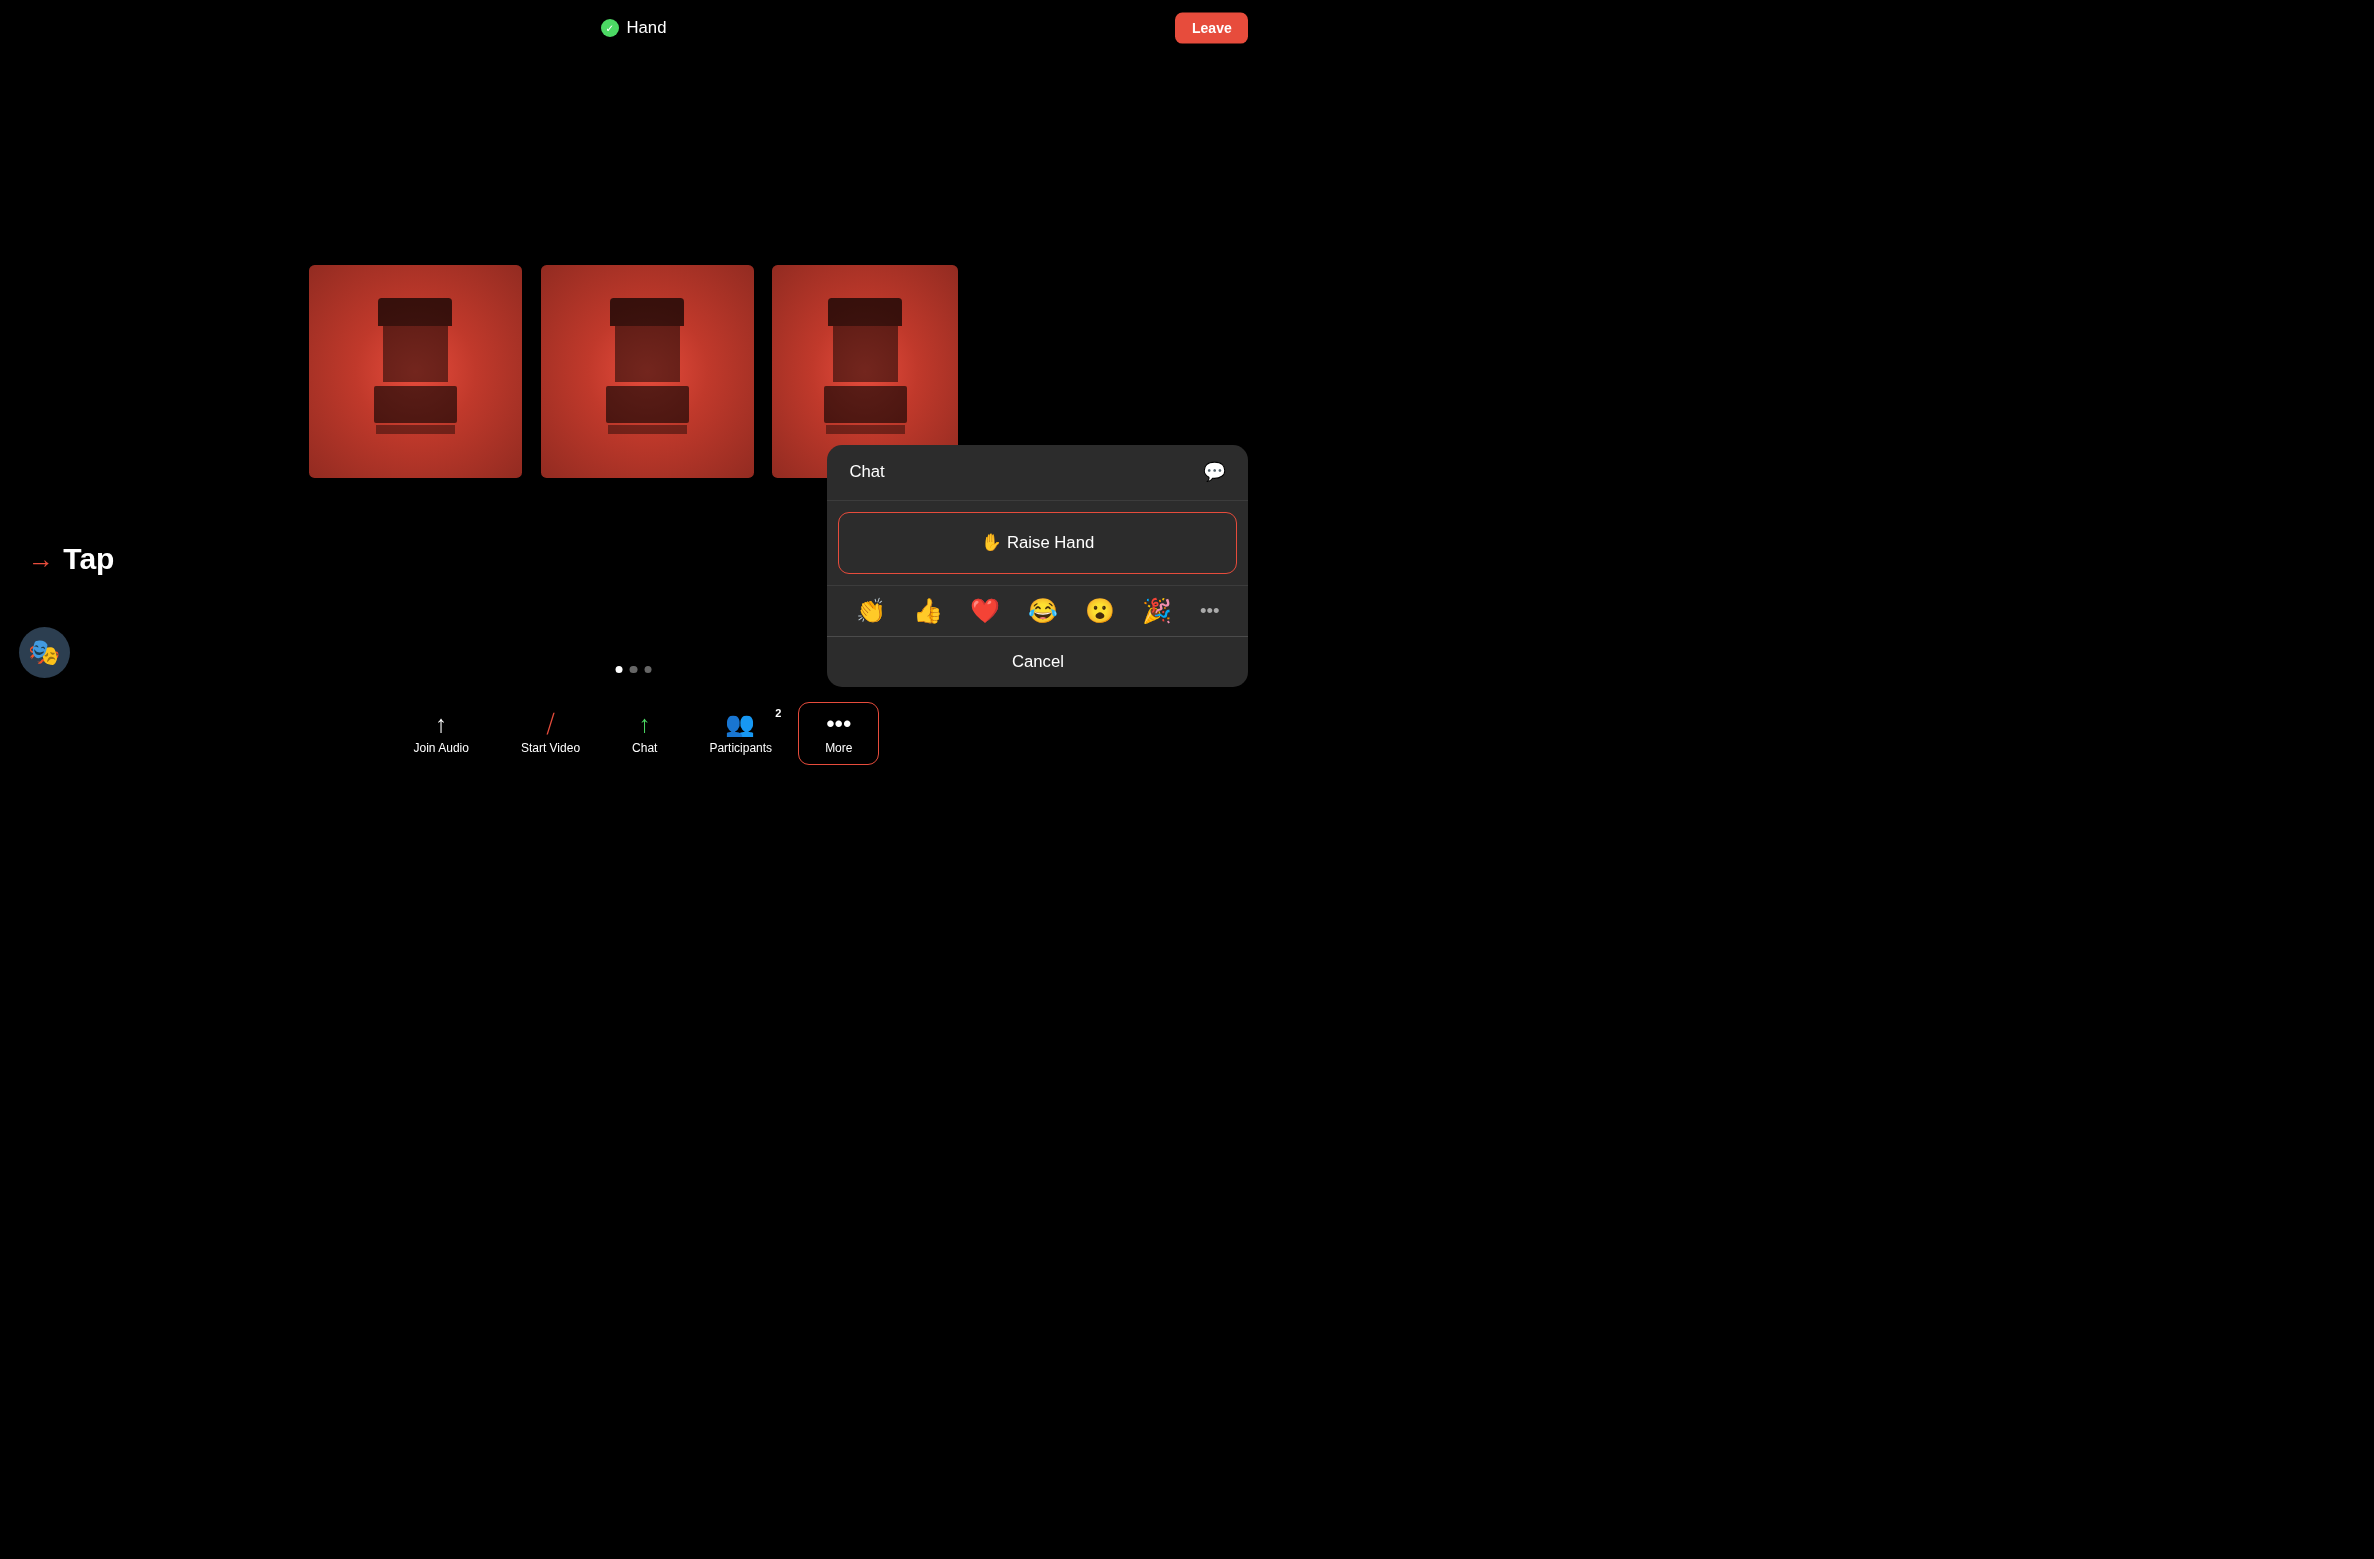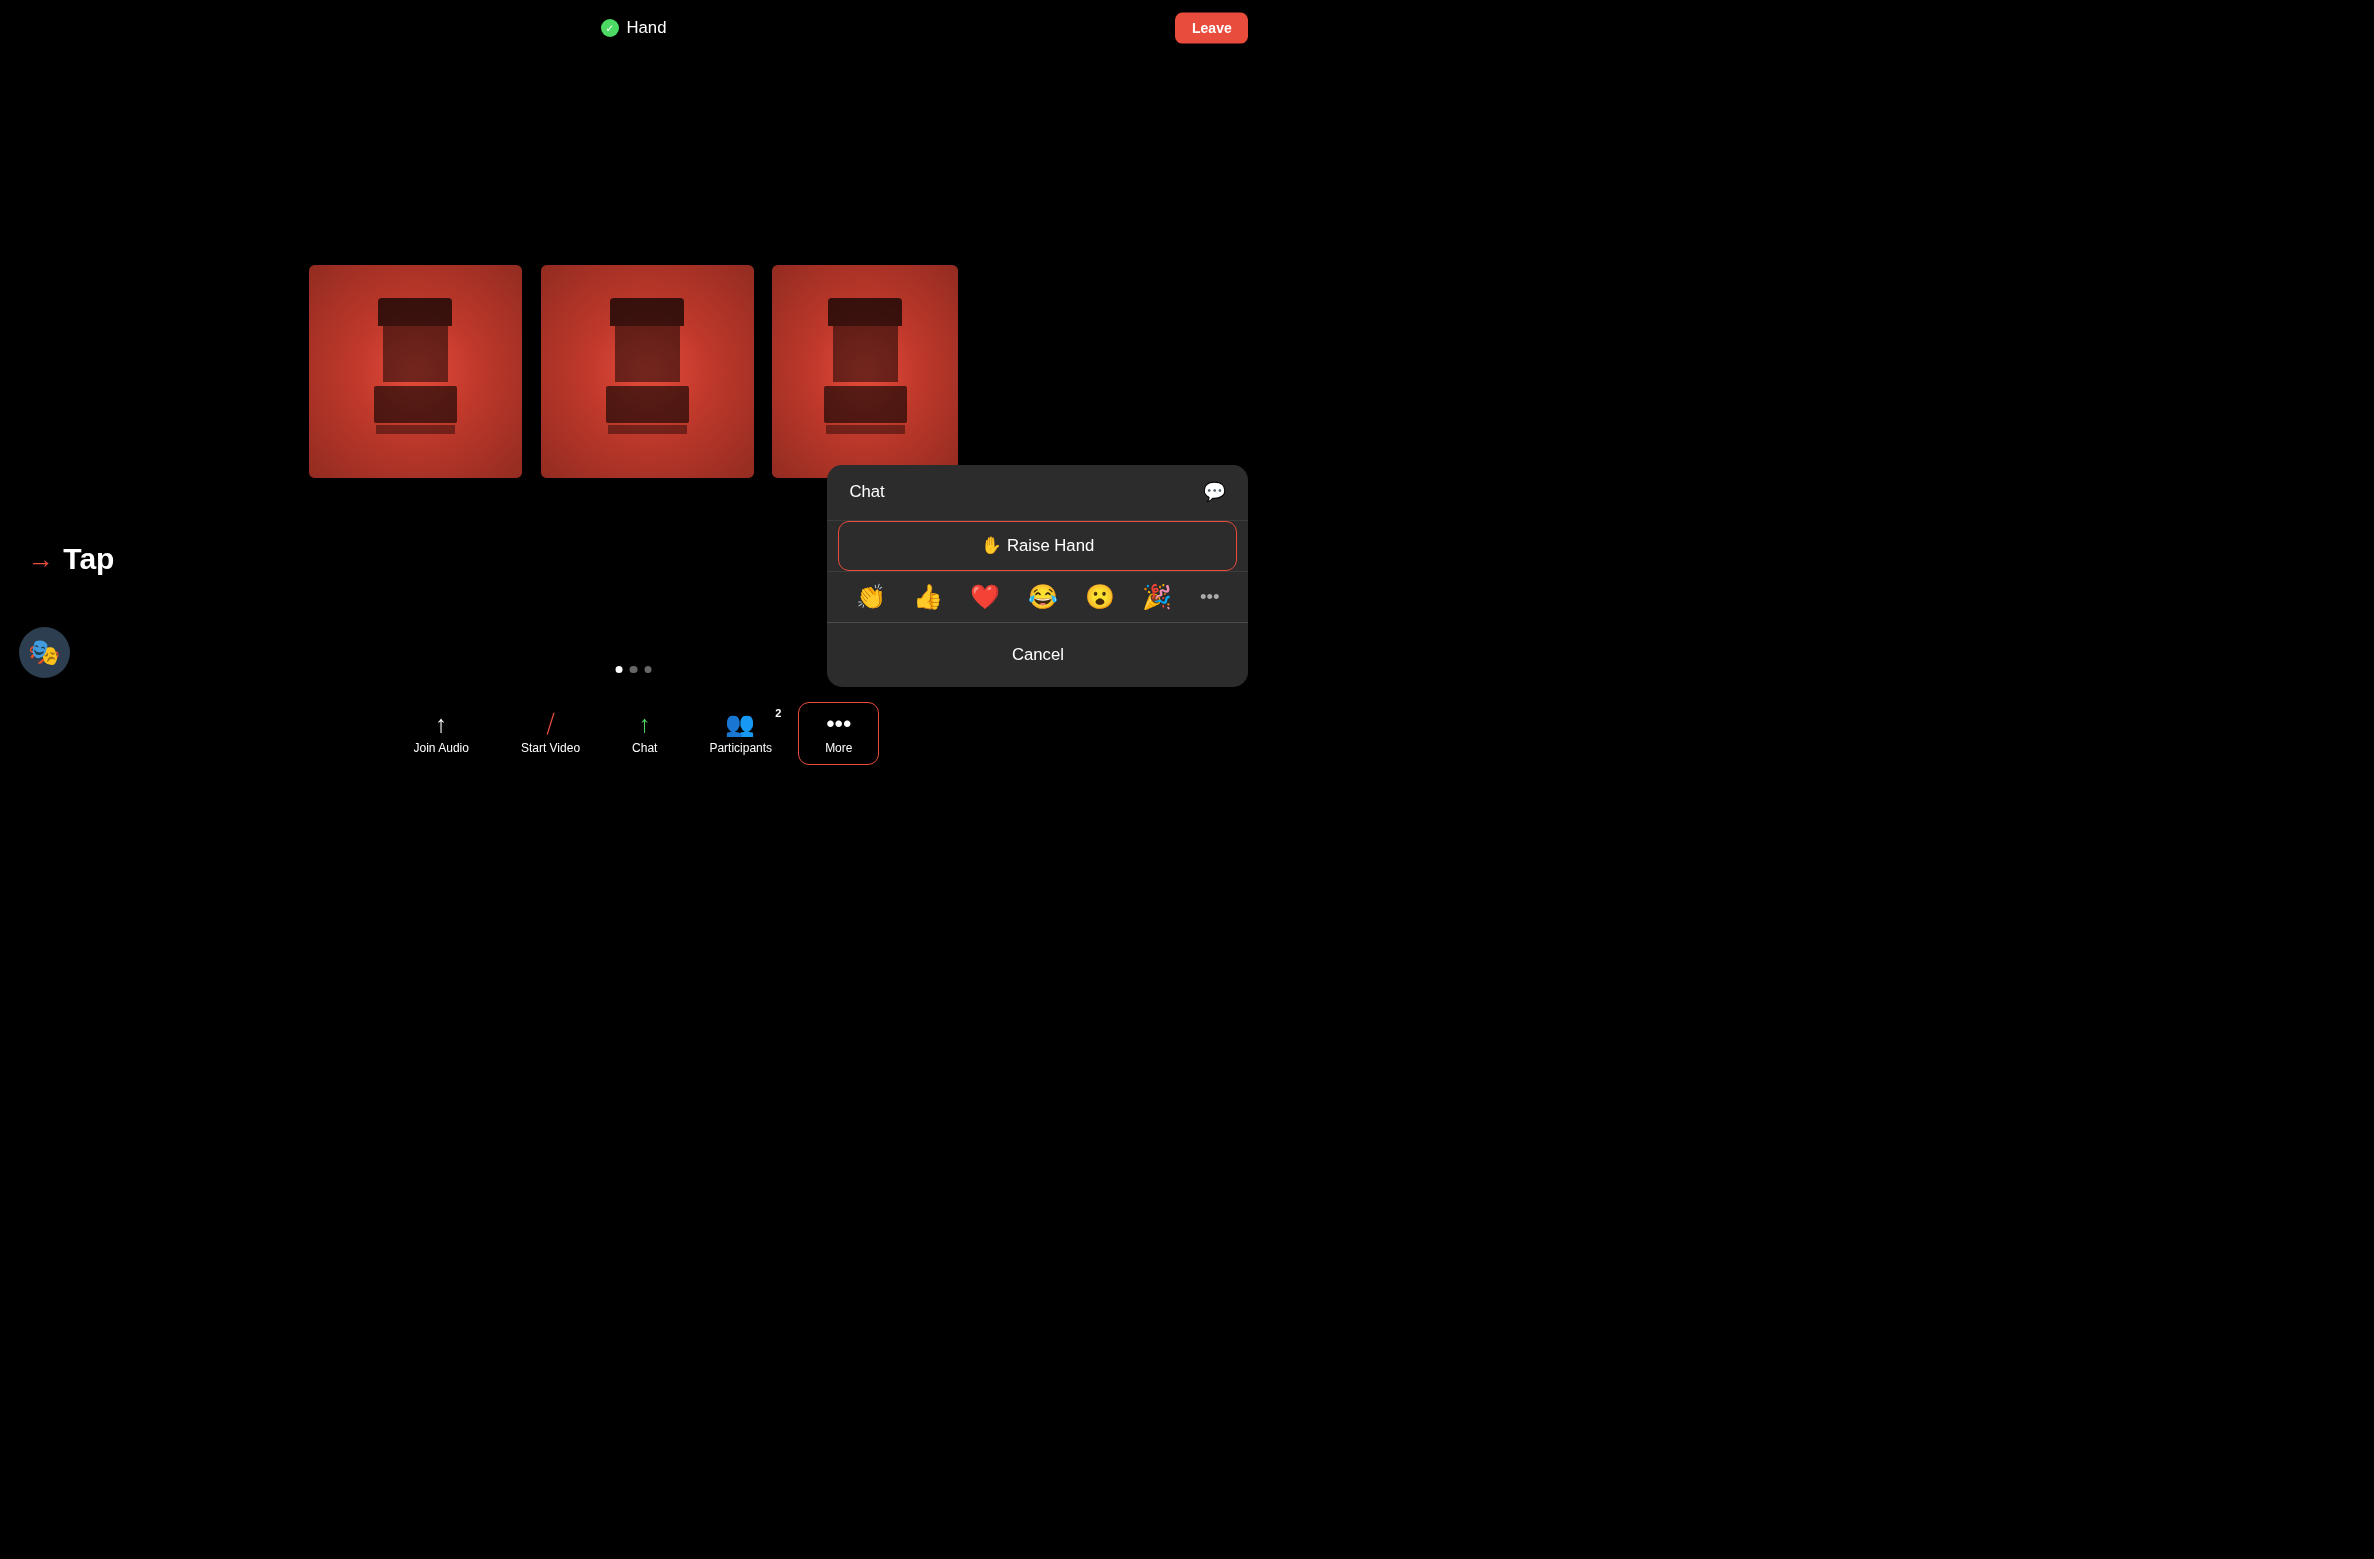--- a/index.html
+++ b/index.html
@@ -244,22 +244,22 @@
     }
     .more-menu-item:last-child { border-bottom: none; }
     .more-menu-icon {
       font-size: 18.6px;
       color: #aaa;
     }
     .raise-hand-btn {
       background: #2c2c2c;
       border: 1.9px solid #e74c3c;
       border-radius: 11px;
-      margin: 0 11px;
-      padding: 14px 22px;
+      margin: 11px 11px;
+      padding: 20px 22px;
       color: #fff;
       font-size: 16.7px;
       text-align: center;
       cursor: pointer;
       display: flex;
       align-items: center;
       justify-content: center;
       gap: 7.4px;
     }
     .emoji-row {
@@ -273,21 +273,21 @@
       font-size: 24px;
       cursor: pointer;
     }
     .more-dots {
       color: #aaa;
       font-size: 18.6px;
       cursor: pointer;
     }
     .cancel-btn {
       text-align: center;
-      padding: 22px;
+      padding: 15px;
       color: #fff;
       font-size: 16.7px;
       cursor: pointer;
       border-top: 0.9px solid rgba(255,255,255,0.15);
     }
 
     
     .video-tile.partial {
       width: 186px;
     }

